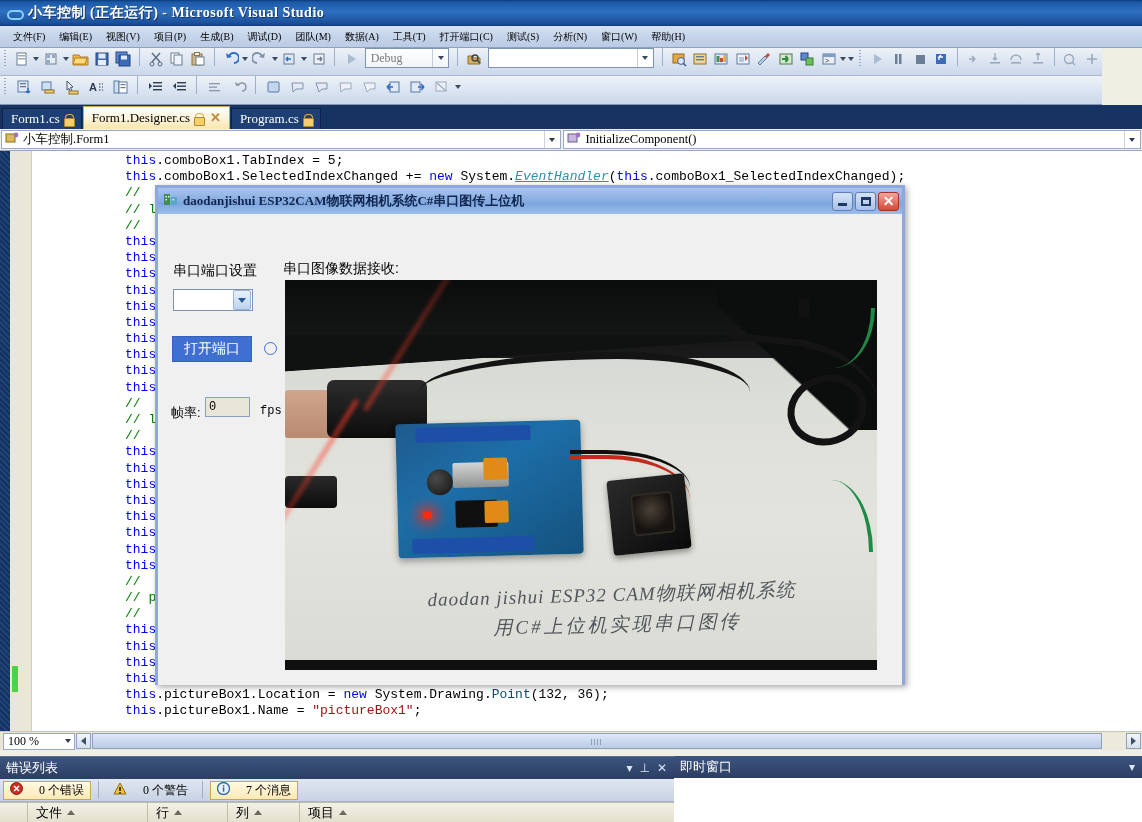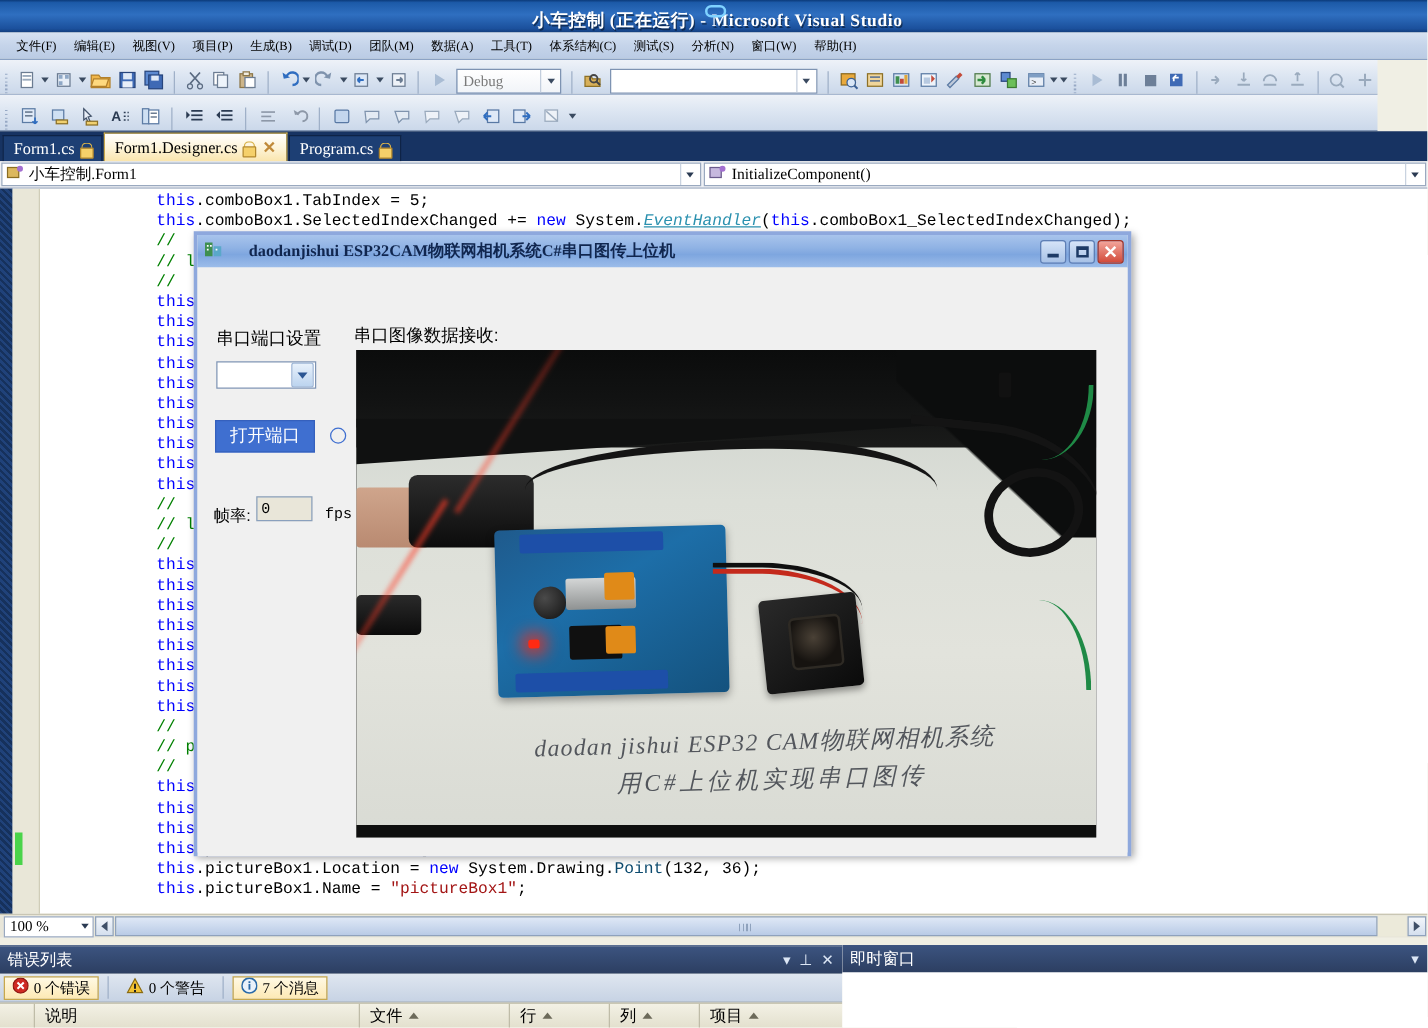--- a/index.html
+++ b/index.html
@@ -12,21 +12,20 @@
     background:#f0efe4;
   }
   #app { position:relative; width:1142px; height:822px; }
 
   
   .titlebar {
     position:absolute; left:0; top:0; width:1142px; height:26px;
     background:linear-gradient(to bottom,#0b3a7a 0%,#1c5aa8 8%,#2f6fc0 45%,#1b509c 88%,#123d7c 100%);
     display:flex; align-items:center; padding-left:6px;
     color:#fff;
-    flex-direction:column;
   }
   .titlebar .tb-icon { width:16px; height:14px; margin-right:6px; position:relative; }
   .titlebar .tb-icon:before{
     content:""; position:absolute; left:1px; top:4px; width:13px; height:6px;
     border:2px solid #7fd2ff; border-radius:6px;
   }
   .titlebar .tb-text {
     font-family:"Liberation Serif", serif; font-weight:bold; font-size:14px;
     letter-spacing:0.5px; text-shadow:1px 1px 0 rgba(0,0,0,.45);
     white-space:nowrap;
@@ -42,21 +41,21 @@
   .menubar .mi {
     font-family:"Liberation Serif", serif; font-size:10px; color:#000;
     padding:2px 7px; white-space:nowrap; cursor:default;
   }
 
   
   .toolbar {
     position:absolute; left:0; width:1102px;
     background:linear-gradient(to bottom,#eef2f8 0%,#dde6f2 45%,#cbd8ea 100%);
     border-bottom:1px solid #a8b8d0;
-    display:flex; align-items:flex-end;
+    display:flex; align-items:flex-start;
   }
   .tb1 { top:48px; height:28px; }
   .tb2 { top:76px; height:29px; border-bottom:1px solid #8296b4; }
   .grip { width:7px; height:18px; margin:0 3px 0 2px;
     background-image:repeating-linear-gradient(to bottom,#96a8c4 0 1px,transparent 1px 3px);
     background-size:2px 100%; background-repeat:repeat-y; background-position:2px 2px;}
   .sep { width:1px; height:18px; background:#9fb0c8; margin:0 5px; }
   .tbtn {
     width:22px; height:22px; margin:0 1px; border:1px solid transparent; border-radius:2px;
     display:flex; align-items:center; justify-content:center; position:relative;
@@ -165,21 +164,21 @@
       repeating-linear-gradient(to right,rgba(255,255,255,.07) 0 1px,transparent 1px 3px);
   }
   .panehdr .tools { margin-left:auto; display:flex; align-items:center; gap:7px; padding-right:7px; color:#dce6f5; }
   .pane-tool { font-size:12px; line-height:1; }
   .errtoolbar {
     height:23px; background:linear-gradient(to bottom,#dfe6f0,#c7d3e4);
     display:flex; align-items:center; gap:2px; padding:0 3px;
     border-bottom:1px solid #a8b5c9;
   }
   .errchip {
-    height:19px; display:flex; align-items:center; gap:4px; padding:0 6px;
+    height:19px; display:flex; align-items:center; gap:16px; padding:0 6px;
     border:1px solid #c8a84c; background:linear-gradient(to bottom,#fff9e4,#fde9b4);
     font-family:"Liberation Serif",serif; font-size:12px; white-space:nowrap;
   }
   .errchip.plain { border-color:transparent; background:transparent; }
   .errhdrrow {
     height:20px; display:flex; align-items:center; background:linear-gradient(to bottom,#f3f1e5,#e3e0ce);
     border-top:1px solid #bfbca8; font-family:"Liberation Serif",serif; font-size:13px;
   }
   .ecol { height:20px; display:flex; align-items:center; gap:5px; padding:0 8px;
     border-right:1px solid #bfbca8; }
@@ -187,21 +186,21 @@
     border-bottom:5px solid #6c6a5a; }
 
   
   .dlg {
     position:absolute; left:155px; top:185px; width:750px; height:500px;
     border:3px solid #8ea8dd; background:#f0f0f0;
     box-shadow:2px 2px 6px rgba(0,0,0,.35);
   }
   .dlg-title {
     height:26px; background:linear-gradient(to bottom,#a8c4ec 0%,#8fb2e4 40%,#7ea6df 60%,#9dbdea 100%);
-    display:flex; align-items:center; padding-left:5px; gap:21px;
+    display:flex; align-items:center; padding-left:5px; gap:5px;
   }
   .dlg-title .dt-text {
     font-family:"Liberation Serif",serif; font-size:13px; font-weight:bold; color:#10264f;
     white-space:nowrap;
   }
   .dlg-btns { margin-left:auto; display:flex; gap:2px; padding-right:3px; }
   .dbtn { width:21px; height:19px; border:1px solid #5f7fb5; border-radius:3px;
     display:flex; align-items:center; justify-content:center;
     background:linear-gradient(to bottom,#d6e4f8,#a7c1e6); }
   .dbtn.close { background:linear-gradient(to bottom,#f3a59b,#d24a3a); border-color:#a33226; color:#fff;
@@ -313,21 +312,21 @@
   <div class="menubar">
     <div class="mi">文件(F)</div>
     <div class="mi">编辑(E)</div>
     <div class="mi">视图(V)</div>
     <div class="mi">项目(P)</div>
     <div class="mi">生成(B)</div>
     <div class="mi">调试(D)</div>
     <div class="mi">团队(M)</div>
     <div class="mi">数据(A)</div>
     <div class="mi">工具(T)</div>
-    <div class="mi">体系结构(C)</div>
+    <div class="mi">打开端口(C)</div>
     <div class="mi">测试(S)</div>
     <div class="mi">分析(N)</div>
     <div class="mi">窗口(W)</div>
     <div class="mi">帮助(H)</div>
   </div>
 
   <div class="toolbar tb1">
     <div class="grip"></div>
 
     <div class="tbtn">
@@ -854,23 +853,20 @@
               <circle cx="6.5" cy="6.5" r="6" fill="#e9f2fb" stroke="#2a6aa8" stroke-width="1.3"></circle>
               <rect x="5.8" y="5.2" width="1.5" height="4.5" fill="#2a6aa8"></rect>
               <rect x="5.8" y="3" width="1.5" height="1.5" fill="#2a6aa8"></rect>
             </svg>
         </span>
         <span>7 个消息</span>
       </div>
     </div>
     <div class="errhdrrow">
       <div class="ecol" style="width:28px;"></div>
-      <div class="ecol" style="width:260px;">
-        <span>说明</span>
-      </div>
       <div class="ecol" style="width:120px;">
         <span>文件</span>
         <span class="sortarrow"></span>
       </div>
       <div class="ecol" style="width:80px;">
         <span>行</span>
         <span class="sortarrow"></span>
       </div>
       <div class="ecol" style="width:72px;">
         <span>列</span>

